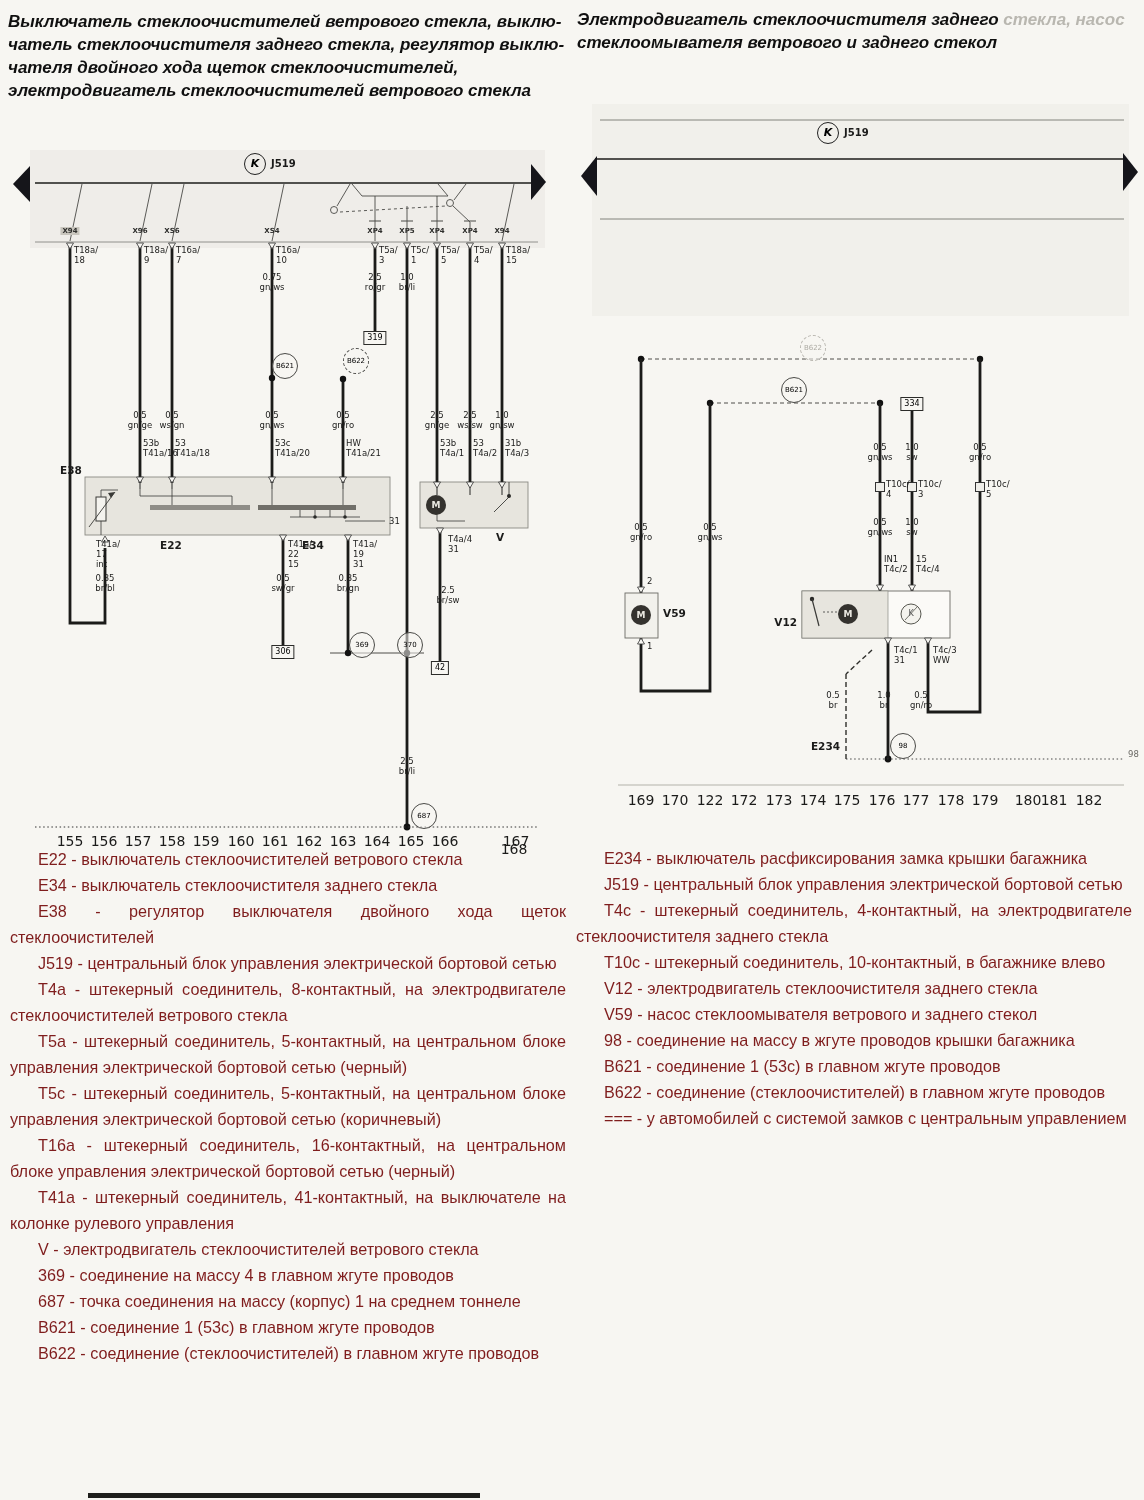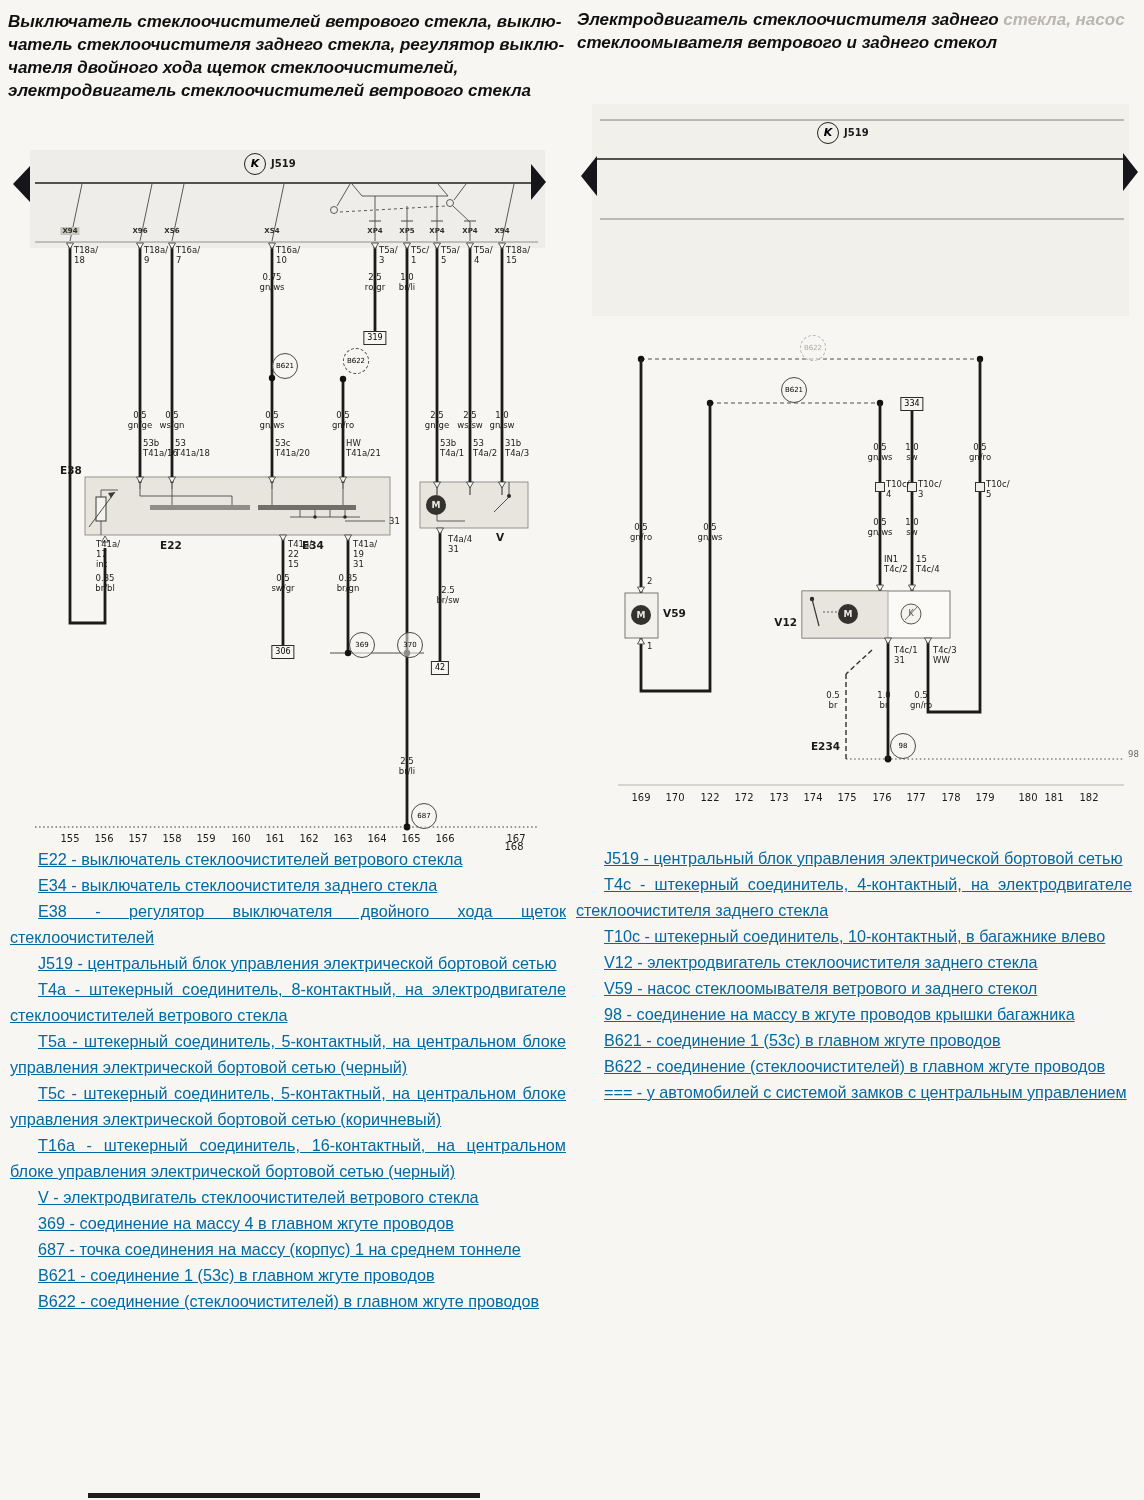--- a/index.html
+++ b/index.html
@@ -10,37 +10,37 @@
   .title{position:absolute;font:bold italic 17px/1.36 "Liberation Sans",sans-serif;color:#101010;white-space:pre-line;}
   .title-right{white-space:normal;}
   .faded-txt{color:#b9b7b0;}
   .lbl{position:absolute;font:8.5px/1.18 "DejaVu Sans",sans-serif;color:#1b1b1a;
        white-space:pre-line;text-align:center;transform:translateX(-50%);}
   .la{transform:none;text-align:left;}
   .ra{transform:translateX(-100%);text-align:right;}
   .comp{font-size:10.5px;font-weight:bold;}
   .tag{font-size:7px;font-weight:bold;color:#2e2e2c;}
   .hl{background:#c8c5bd;padding:0 2px;}
-  .trk{font-size:10px;}
+  .trk{font-size:14px;}
   .gray{color:#6a6965;}
   .u{font-size:10px;font-weight:bold;}
   .kc{position:absolute;width:20px;height:20px;border:1.5px solid #222;border-radius:50%;
       font:bold italic 11px/20px "DejaVu Sans",sans-serif;text-align:center;transform:translate(-50%,-50%);}
   .mc{position:absolute;width:20px;height:20px;border-radius:50%;background:#34322e;color:#e9e7e0;
       font:bold 9px/20px "DejaVu Sans",sans-serif;text-align:center;transform:translate(-50%,-50%);}
   .kk{position:absolute;font:8px/1 "DejaVu Sans",sans-serif;color:#555;transform:translate(-50%,-50%);}
   .sq{position:absolute;width:8px;height:8px;border:1.2px solid #333;background:#efeee9;transform:translate(-50%,-50%);}
   .circ{position:absolute;width:24px;height:24px;border:1px solid #4a4a47;border-radius:50%;
         font:7px/24px "DejaVu Sans",sans-serif;text-align:center;transform:translate(-50%,-50%);
         background:rgba(247,246,242,.55);white-space:nowrap;}
   .dashed{border-style:dashed;}
   .faded-circ{border-color:#b7b5ae;color:#aeaca5;}
   .boxed{position:absolute;border:1.1px solid #2b2b29;background:#f7f6f2;font:8px/1 "DejaVu Sans",sans-serif;
          padding:2px 3px;transform:translate(-50%,-50%);white-space:nowrap;}
-  .legend{position:absolute;width:556px;font:16.2px/26px "Liberation Sans",sans-serif;color:#0369a1;text-decoration:underline;}
+  .legend{position:absolute;width:556px;font:16.2px/26px "Liberation Sans",sans-serif;color:#7f1d1d;}
   .legend .li{text-indent:28px;text-align:justify;}
   .edge-bar{position:absolute;left:88px;top:1493px;width:392px;height:5px;background:#1e1e1c;}
 </style>
 </head>
 <body>
 
 <div class="page">
 
   <svg class="linework" width="1144" height="1500" viewBox="0 0 1144 1500">
 
@@ -413,28 +413,30 @@
 
   <div class="legend" style="left:10px;top:846px;">
     <div class="li">E22 - выключатель стеклоочистителей ветрового стекла</div>
     <div class="li">E34 - выключатель стеклоочистителя заднего стекла</div>
     <div class="li">E38 - регулятор выключателя двойного хода щеток стеклоочистителей</div>
     <div class="li">J519 - центральный блок управления электрической бортовой сетью</div>
     <div class="li">T4a - штекерный соединитель, 8-контактный, на электродвигателе стеклоочистителей ветрового стекла</div>
     <div class="li">T5a - штекерный соединитель, 5-контактный, на центральном блоке управления электрической бортовой сетью (черный)</div>
     <div class="li">T5c - штекерный соединитель, 5-контактный, на центральном блоке управления электрической бортовой сетью (коричневый)</div>
     <div class="li">T16a - штекерный соединитель, 16-контактный, на центральном блоке управления электрической бортовой сетью (черный)</div>
+    <div class="li">T41a - штекерный соединитель, 41-контактный, на выключателе на колонке рулевого управления</div>
     <div class="li">V - электродвигатель стеклоочистителей ветрового стекла</div>
     <div class="li">369 - соединение на массу 4 в главном жгуте проводов</div>
     <div class="li">687 - точка соединения на массу (корпус) 1 на среднем тоннеле</div>
     <div class="li">B621 - соединение 1 (53c) в главном жгуте проводов</div>
     <div class="li">B622 - соединение (стеклоочистителей) в главном жгуте проводов</div>
   </div>
 
   <div class="legend" style="left:576px;top:845px;">
+    <div class="li">E234 - выключатель расфиксирования замка крышки багажника</div>
     <div class="li">J519 - центральный блок управления электрической бортовой сетью</div>
     <div class="li">T4c - штекерный соединитель, 4-контактный, на электродвигателе стеклоочистителя заднего стекла</div>
     <div class="li">T10c - штекерный соединитель, 10-контактный, в багажнике влево</div>
     <div class="li">V12 - электродвигатель стеклоочистителя заднего стекла</div>
     <div class="li">V59 - насос стеклоомывателя ветрового и заднего стекол</div>
     <div class="li">98 - соединение на массу в жгуте проводов крышки багажника</div>
     <div class="li">B621 - соединение 1 (53c) в главном жгуте проводов</div>
     <div class="li">B622 - соединение (стеклоочистителей) в главном жгуте проводов</div>
     <div class="li">=== - у автомобилей с системой замков с центральным управлением</div>
   </div>

